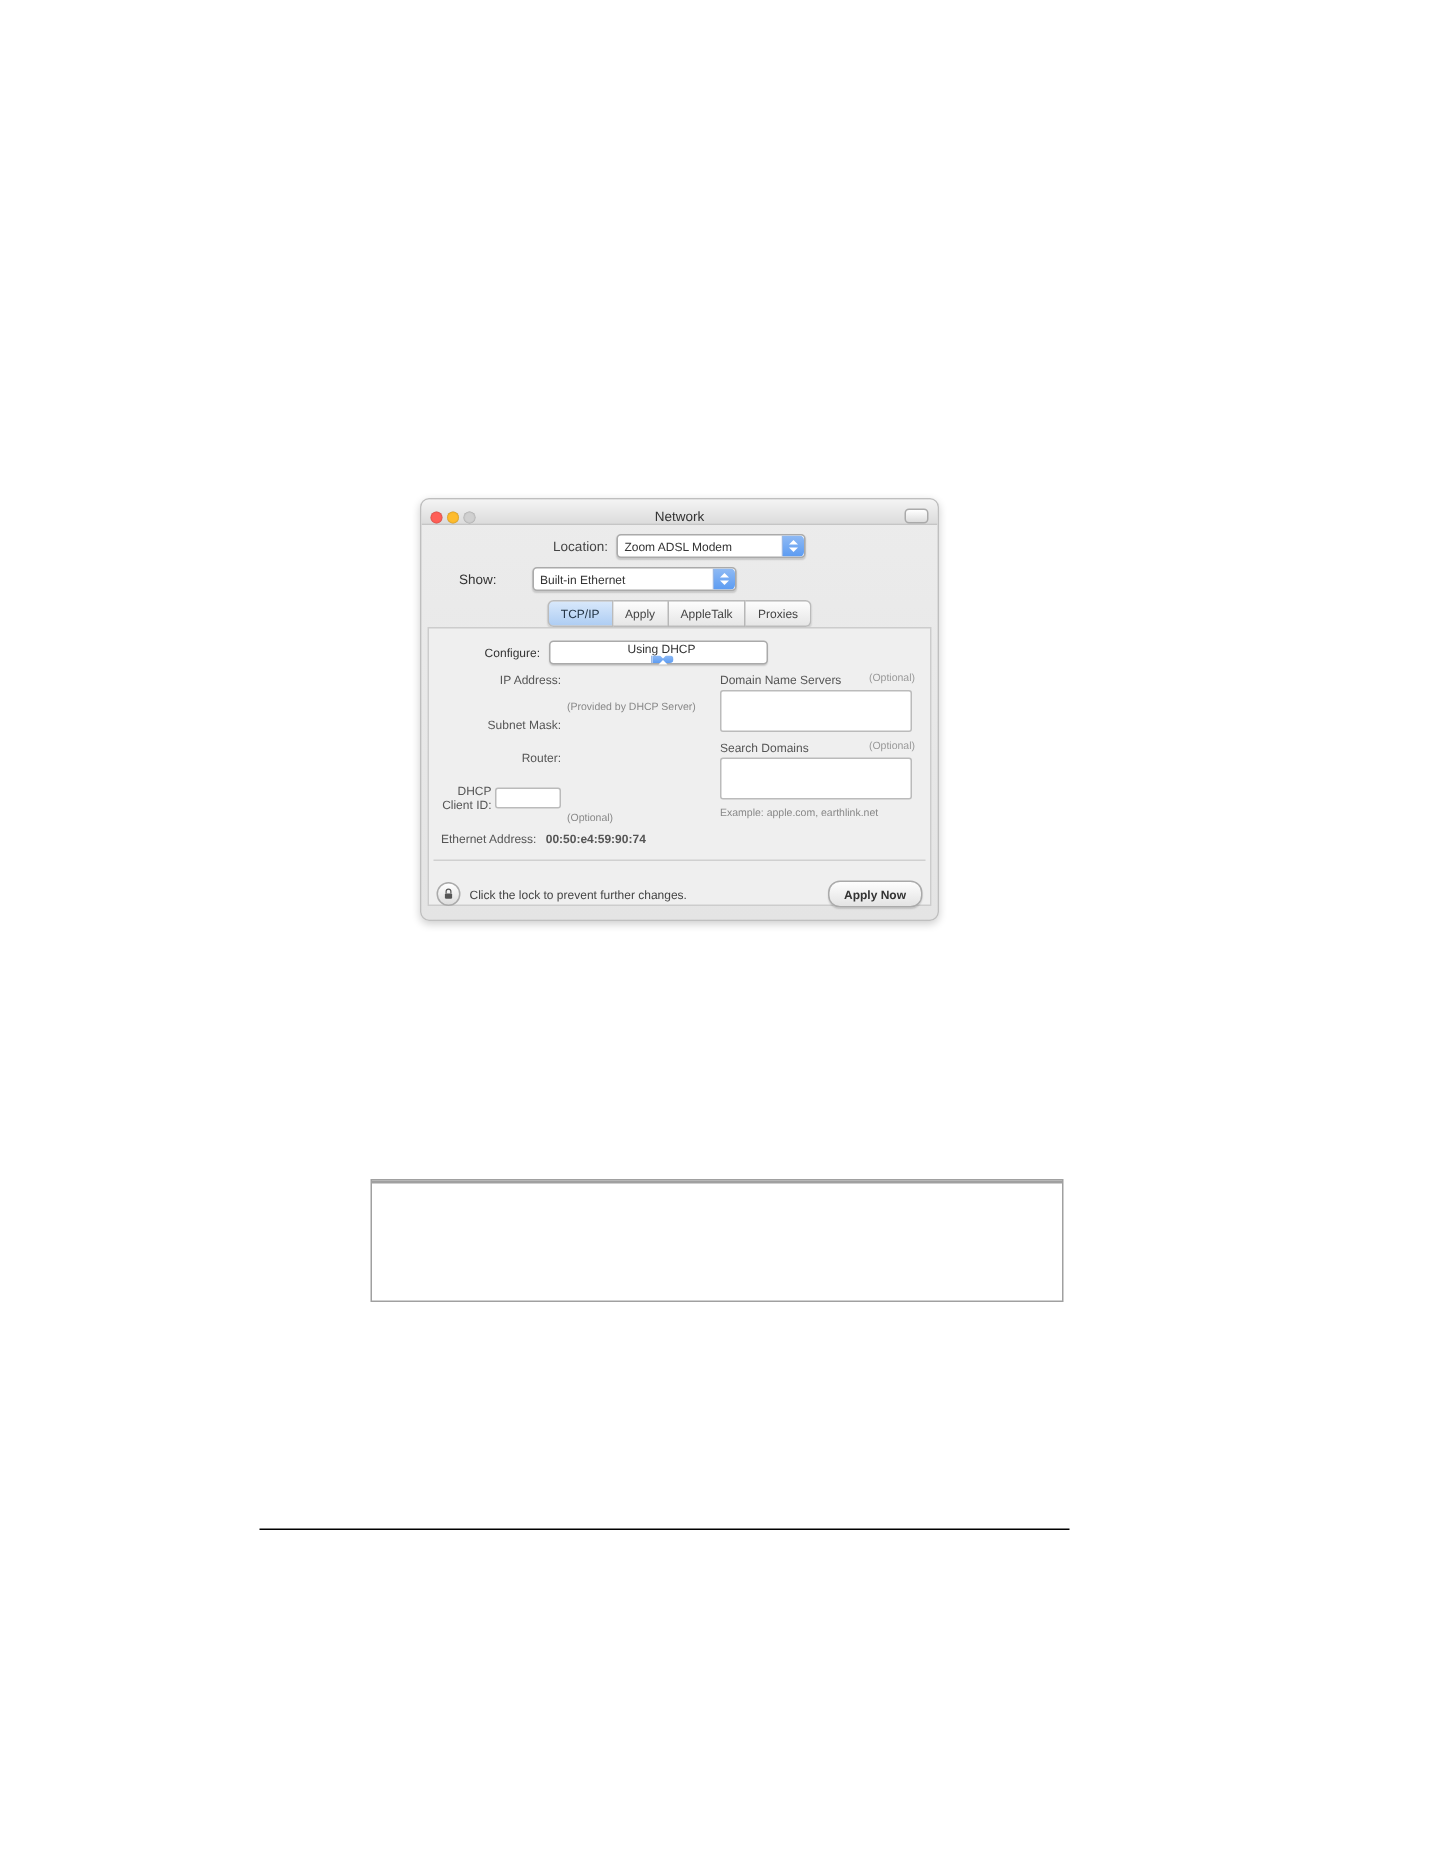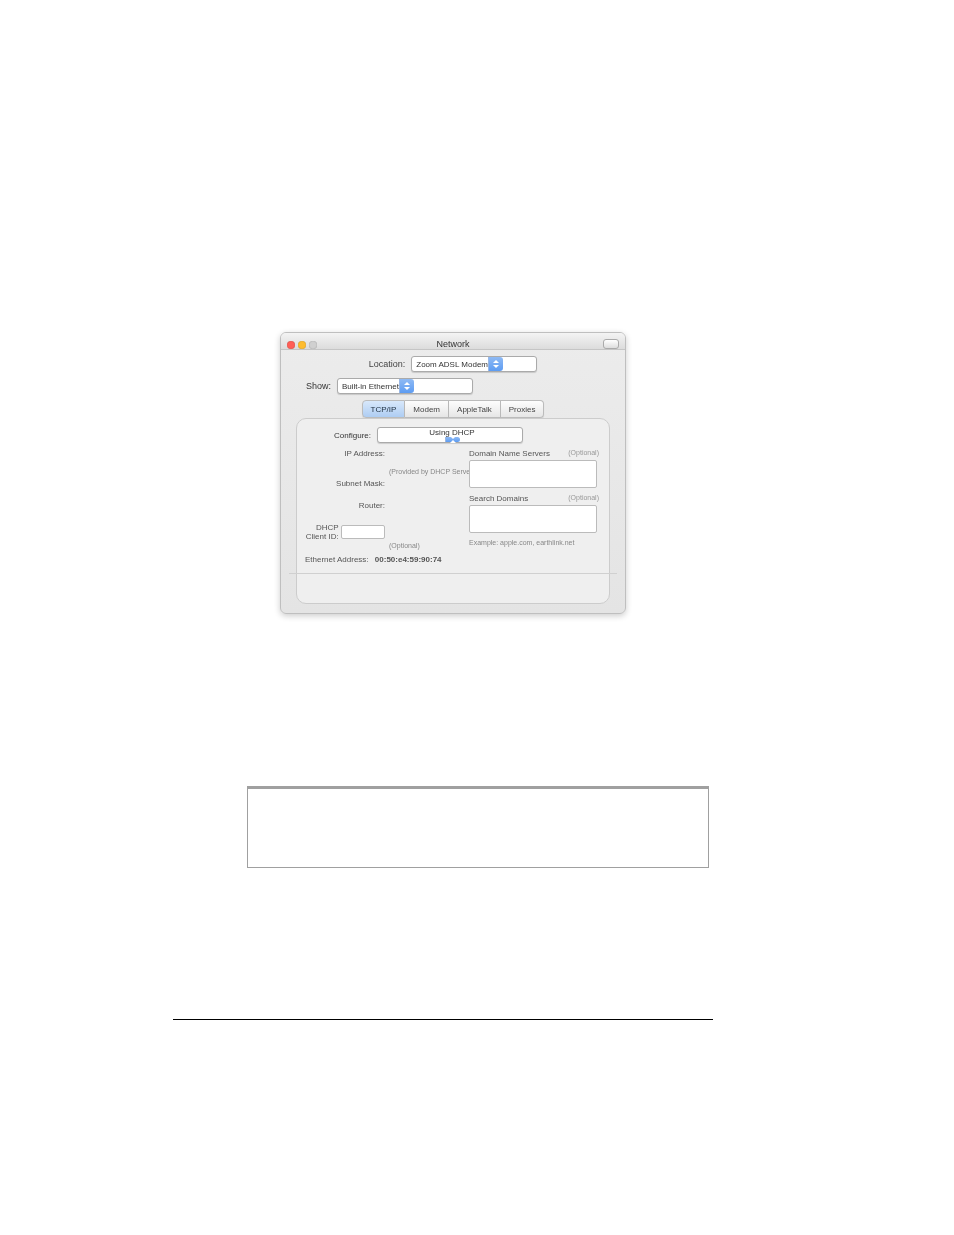--- a/index.html
+++ b/index.html
@@ -61,20 +61,21 @@
     right: 6px;
     width: 14px; height: 8px;
     border: 1px solid #aaa;
     border-radius: 3px;
     background: linear-gradient(#fff,#ddd);
   }
   
   .popup {
     display: inline-flex;
     align-items: center;
+    justify-content: space-between;
     height: 14px;
     border: 1px solid #aaa;
     border-radius: 3px;
     background: #fff;
     padding: 0 0 0 4px;
     font-size: 8px;
     color: #333;
     box-shadow: 0 1px 1px rgba(0,0,0,0.15);
   }
   .popup .arrows {
@@ -94,21 +95,21 @@
     content:"";
     position:absolute;
     left:4px;
     border-left:3px solid transparent;
     border-right:3px solid transparent;
   }
   .popup .arrows::before { top:3px;  border-bottom:3px solid #fff; }
   .popup .arrows::after  { bottom:3px;border-top:3px solid #fff; }
 
   .row { display:flex; align-items:center; margin-top:6px; }
-  .row .lbl { width: 58px; text-align:right; margin-right:6px; font-size:9px; color:#333;}
+  .row .lbl { width: 58px; text-align:right; margin-right:24px; font-size:9px; color:#333;}
   .row.center { justify-content:center; }
 
   
   .tabs {
     margin: 6px auto 0 auto;
     display: flex;
     width: max-content;
   }
   .tab {
     height: 16px;
@@ -122,23 +123,23 @@
   }
   .tab + .tab { border-left: none; }
   .tab:first-child { border-top-left-radius: 4px; border-bottom-left-radius: 4px;}
   .tab:last-child  { border-top-right-radius: 4px; border-bottom-right-radius: 4px;}
   .tab.active {
     background: linear-gradient(#d8e8fb,#aecdf3);
     color:#234;
   }
 
   .content-box {
-    margin: 0 15px;
+    margin: 0 4px;
     border: 1px solid #ccc;
-    border-radius: 10px;
+    border-radius: 0;
     background: #efefef;
     padding: 8px 8px 10px 8px;
     height: 166px;
     position: relative;
   }
 
   .cfg-row { display:flex; align-items:center; }
   .cfg-row .lbl2 { width: 66px; text-align:right; margin-right:6px; font-size:8px; color:#333;}
 
   .left-col {
@@ -256,21 +257,21 @@
         <span>Built-in Ethernet</span>
         <span class="arrows"></span>
       </div>
     </div>
 
     <div class="tabs">
       <div class="tab active">
           <span>TCP/IP</span>
         </div>
       <div class="tab">
-          <span>Modem</span>
+          <span>Apply</span>
         </div>
       <div class="tab">
           <span>AppleTalk</span>
         </div>
       <div class="tab">
           <span>Proxies</span>
         </div>
     </div>
 
     <div class="content-box">
@@ -321,20 +322,34 @@
           <span class="opt">(Optional)</span>
         </div>
         <div class="textarea"></div>
 
         <div class="example">Example: apple.com, earthlink.net</div>
       </div>
     </div>
 
     <div class="bottom-line"></div>
 
+    <div class="bottom-row">
+      <div style="display:flex; align-items:center;">
+        <span class="lock">
+          <svg viewBox="0 0 10 10">
+              <rect x="2" y="4.5" width="6" height="4.5" fill="#555" rx="1"></rect>
+              <path d="M3 4.5 V3 a2 2 0 0 1 4 0 V4.5" fill="none" stroke="#555" stroke-width="1"></path>
+            </svg>
+        </span>
+        <span>Click the lock to prevent further changes.</span>
+      </div>
+      <div class="aqua-btn">
+        <span>Apply Now</span>
+      </div>
+    </div>
   </div>
 
   <div class="callout">
     <div class="bar"></div>
   </div>
 
   <div class="page-rule"></div>
 
 </div>
 

